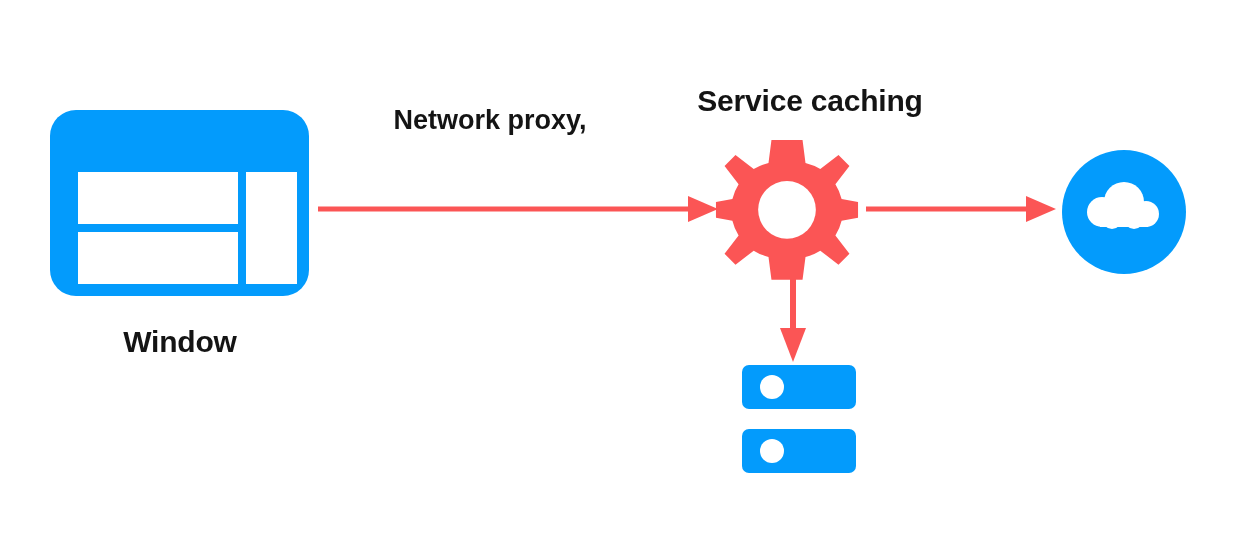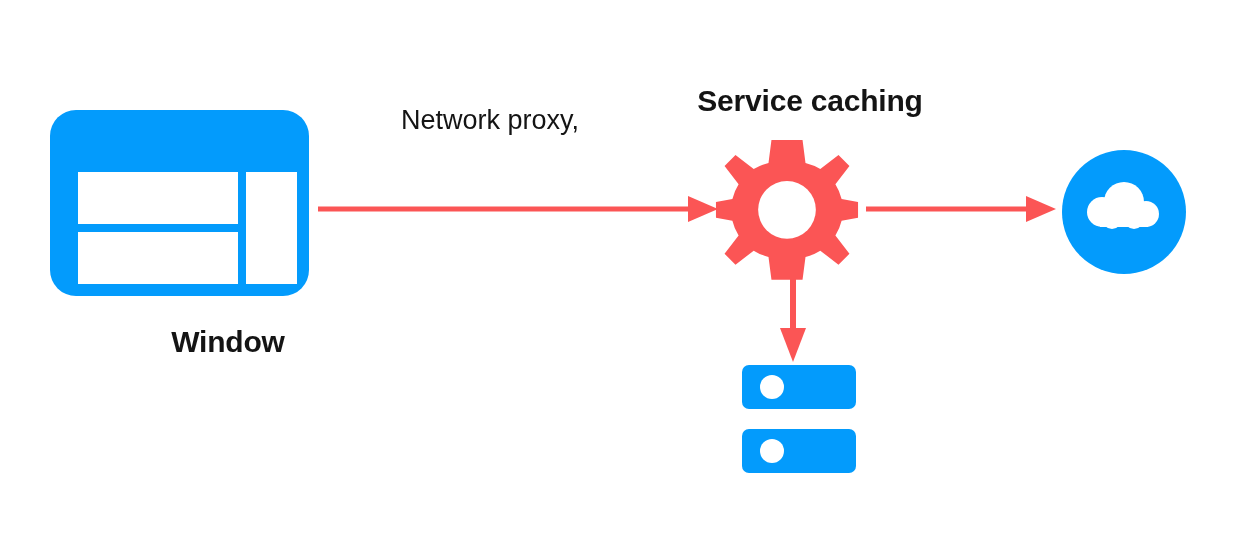--- a/index.html
+++ b/index.html
@@ -38,31 +38,30 @@
     font-weight: bold;
     text-align: center;
     white-space: nowrap;
     letter-spacing: -0.2px;
   }
   .window-label {
     left: 0px;
     top: 325px;
     width: 360px;
     font-size: 30px;
-    margin-left: 48px;
   }
 
   
   .caption {
     left: 330px;
     top: 105px;
     width: 320px;
     font-size: 27px;
     line-height: 1.18;
-    font-weight: normal;
+    font-weight: bold;
     color: #141414;
     text-align: center;
   }
 
   
   .arrow-h {
     height: 26px;
     display: block;
   }
   .arrow-1 { left: 318px; top: 196px; width: 400px; }

